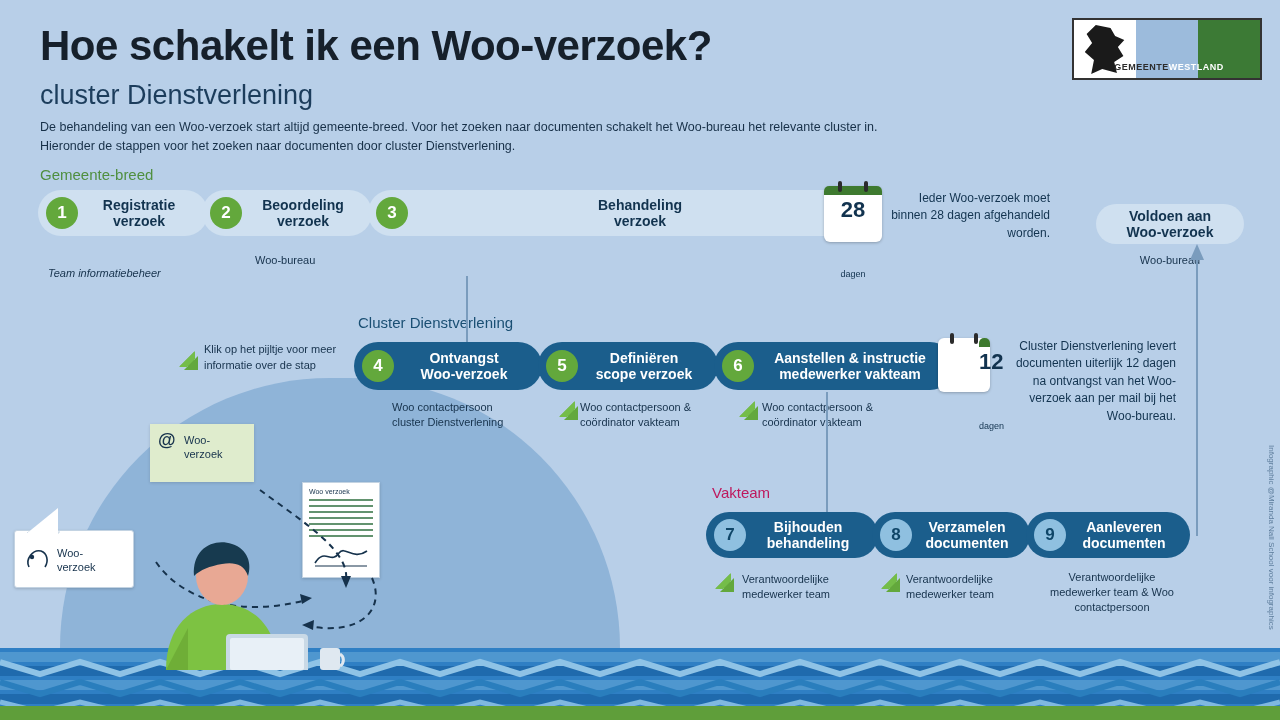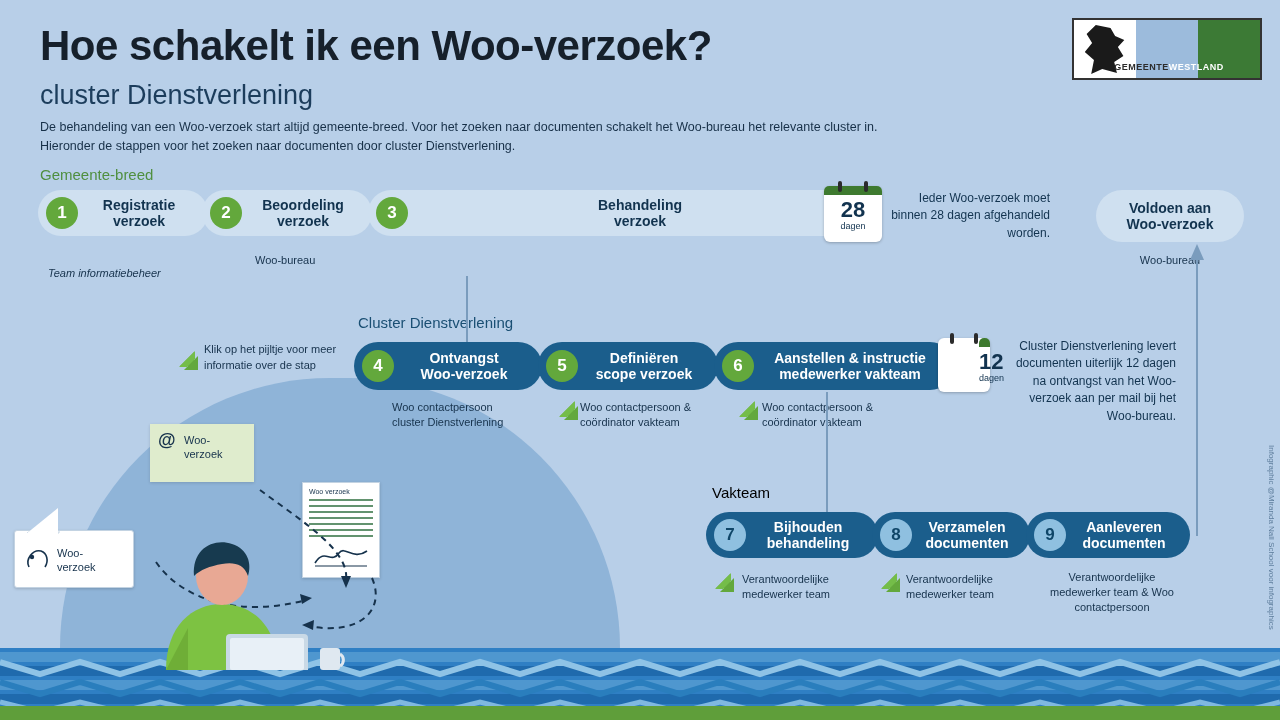--- a/index.html
+++ b/index.html
@@ -62,21 +62,21 @@
     position: absolute; left: 0; bottom: 6px; width: 190px;
     text-align: center; font-size: 9px; font-weight: bold; letter-spacing: 0.5px;
   }
   .logo .w1 { color: #2d2d2d; }
   .logo .w2 { color: #ffffff; }
 
   
   .sect-title { position: absolute; font-size: 15px; font-weight: normal; }
   .t-gemeente { left: 40px; top: 166px; color: #4f8f3f; }
   .t-cluster  { left: 358px; top: 314px; color: #1a4f73; }
-  .t-vakteam  { left: 712px; top: 484px; color: #000000; }
+  .t-vakteam  { left: 712px; top: 484px; color: #be185d; }
 
   
   .pill {
     position: absolute; display: flex; align-items: center;
     border-radius: 30px; color: #ffffff;
   }
   .pill.light { background: #cfe0f0; color: #12334f; }
   .pill .num {
     width: 32px; height: 32px; border-radius: 50%;
     display: flex; align-items: center; justify-content: center;
@@ -96,21 +96,21 @@
   .caption.center { text-align: center; }
 
   
   .cal {
     position: absolute; background: #ffffff; border-radius: 6px;
     box-shadow: 0 1px 3px rgba(0,0,0,.25);
     text-align: center; color: #12334f;
   }
   .cal .top { height: 9px; background: #3e7a2f; border-radius: 5px 5px 0 0; }
   .cal .n { font-size: 22px; font-weight: bold; line-height: 1.05; padding-top: 3px; }
-  .cal .d { font-size: 9px; padding-bottom: 4px; }
+  .cal .d { font-size: 9px; padding-bottom: 4px; margin-top: 48px; }
   .cal .ring { position: absolute; top: -5px; width: 4px; height: 11px; background: #2b2b2b; border-radius: 2px; }
 
   .note { position: absolute; font-size: 12px; color: #12334f; line-height: 1.45; text-align: right; }
 
   
   .garrow { position: absolute; width: 22px; height: 22px; }
   .garrow svg { width: 22px; height: 22px; display: block; }
 
   
   .conn { position: absolute; background: #7a9cbd; }
@@ -193,21 +193,21 @@
 
   <div class="cal" style="left:824px; top:186px; width:58px; height:56px;">
     <div class="ring" style="left:14px;"></div>
     <div class="ring" style="left:40px;"></div>
     <div class="top"></div>
     <div class="n">28</div>
     <div class="d">dagen</div>
   </div>
   <div class="note" style="left:890px; top:190px; width:160px;">Ieder Woo-verzoek moet binnen 28 dagen afgehandeld worden.</div>
 
-  <div class="pill light" style="left:1096px; top:190px; width:148px; height:52px; padding:0;">
+  <div class="pill light" style="left:1096px; top:204px; width:148px; height:40px; padding:0;">
     <div class="lbl" style="white-space:pre-line;">Voldoen aan
 Woo-verzoek</div>
   </div>
   <div class="caption center" style="left:1096px; top:253px; width:148px;">Woo-bureau</div>
 
   <div class="conn" style="left:466px; top:276px; width:2px; height:40px;"></div>
   <div class="conn" style="left:466px; top:314px; width:2px; height:30px;"></div>
 
   <div class="pill dark" style="left:354px; top:342px; width:188px; height:48px; padding:0 8px;">
     <div class="num green">4</div>

